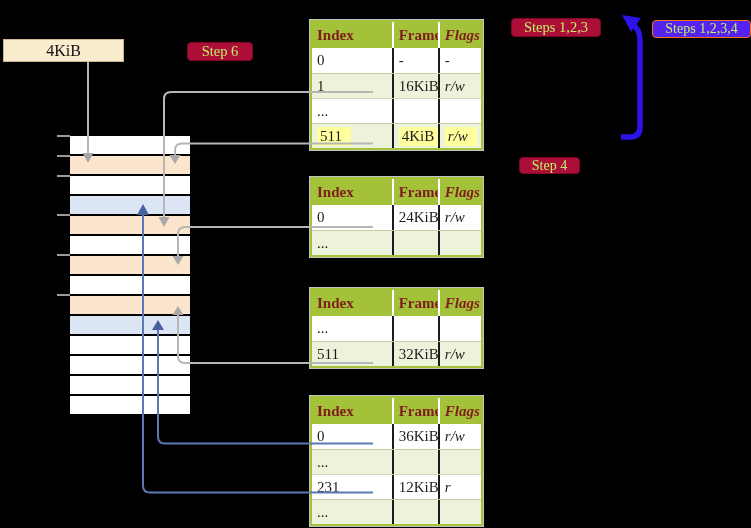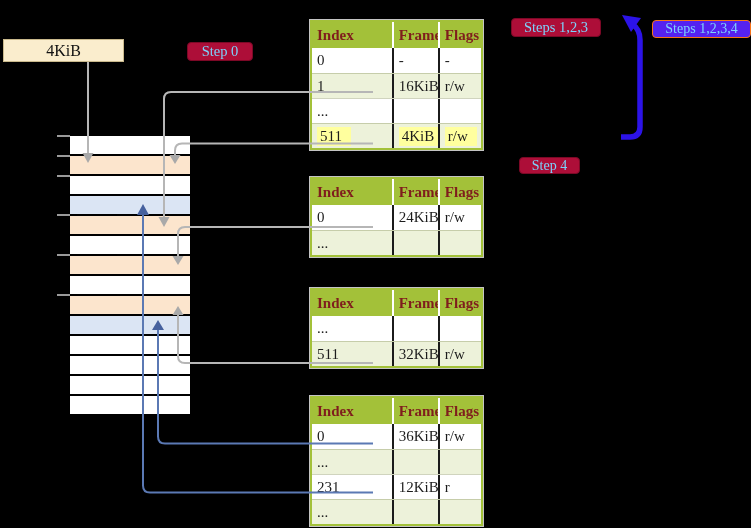--- a/index.html
+++ b/index.html
@@ -4,21 +4,21 @@
 <style>
   html,body { margin:0; padding:0; background:#000; }
   .stage {
     position:relative; width:751px; height:528px; overflow:hidden;
     background:#000;
     font-family:"Liberation Serif","DejaVu Serif",serif;
   }
   
   .tag {
     position:absolute; display:flex; align-items:center; justify-content:center;
-    color:#7dd3fc; font-size:14.5px; border-radius:4px; line-height:1;
+    color:#bef264; font-size:14.5px; border-radius:4px; line-height:1;
     padding:0 2px; box-sizing:border-box; white-space:nowrap;
   }
   .tag.crimson { background:#ad0e38; border:1px solid #7c0826; }
   .tag.violet  { background:#5522f0; border:1px solid #f97316; }
   #step0      { left:187px; top:42px;  width:66px; height:19px; }
   #steps123   { left:511px; top:18px;  width:90px; height:19px; }
   #steps1234  { left:652px; top:20px;  width:99px; height:18px; font-size:14px; }
   #step4      { left:519px; top:157px; width:61px; height:17px; font-size:14px;text-align:right; }
   #sizebox {
     position:absolute; left:3px; top:39px; width:121px; height:23px;
@@ -41,39 +41,39 @@
   }
   #pt1 { left:310px; top:20px; }
   #pt2 { left:310px; top:177px; }
   #pt3 { left:310px; top:288px; }
   #pt4 { left:310px; top:396px; }
   .pt-row { display:flex; height:25px; line-height:25px; font-size:15px; color:#1c1c1c; }
   .pt-row.head { height:26px; line-height:26px; background:#a3c139; color:#7f1d1d; font-weight:bold; font-size:15px; }
   .pt-cell { box-sizing:border-box; padding-left:5px; overflow:hidden; white-space:nowrap; }
   .pt-cell.w0 { width:55px; }
   .pt-cell.w1 { width:59px; border-left:2px solid #1b1b1b;margin-left:37px; }
-  .pt-cell.w2 { width:55px; border-left:2px solid #1b1b1b; }
+  .pt-cell.w2 { width:55px; border-left:2px solid #1b1b1b;font-style:italic; }
   .head .pt-cell.w1, .head .pt-cell.w2 { border-left:2px solid #fff; }
   .pt-row.shaded { background:#edf2da; }
   .pt-row.body + .pt-row.body { border-top:1px solid rgba(150,160,110,0.45); }
   .pt-row.body { box-sizing:border-box; }
   .hl { background:#ffff9e; padding:1px 9px 2px 3px; }
   
   #wires { position:absolute; left:0; top:0; z-index:5; pointer-events:none; }
 </style>
 </head>
 <body>
 
 <div class="stage">
 
   <div id="sizebox">
     <span>4KiB</span>
   </div>
   <div id="step0" class="tag crimson">
-    <span>Step 0</span>
+    <span>Step 6</span>
   </div>
   <div id="steps123" class="tag crimson">
     <span>Steps 1,2,3</span>
   </div>
   <div id="steps1234" class="tag violet">
     <span>Steps 1,2,3,4</span>
   </div>
   <div id="step4" class="tag crimson">
     <span>Step 4</span>
   </div>

